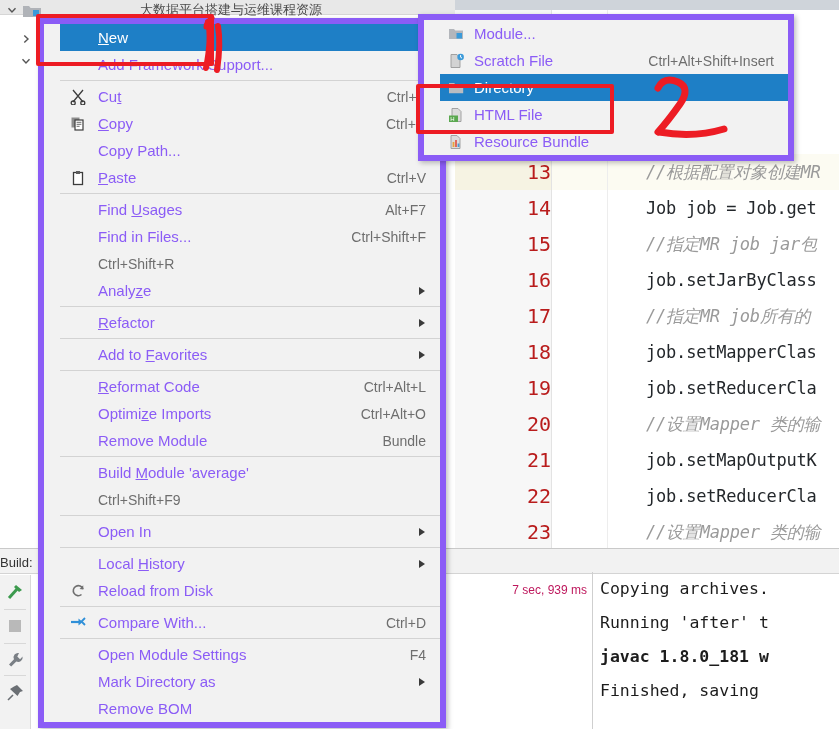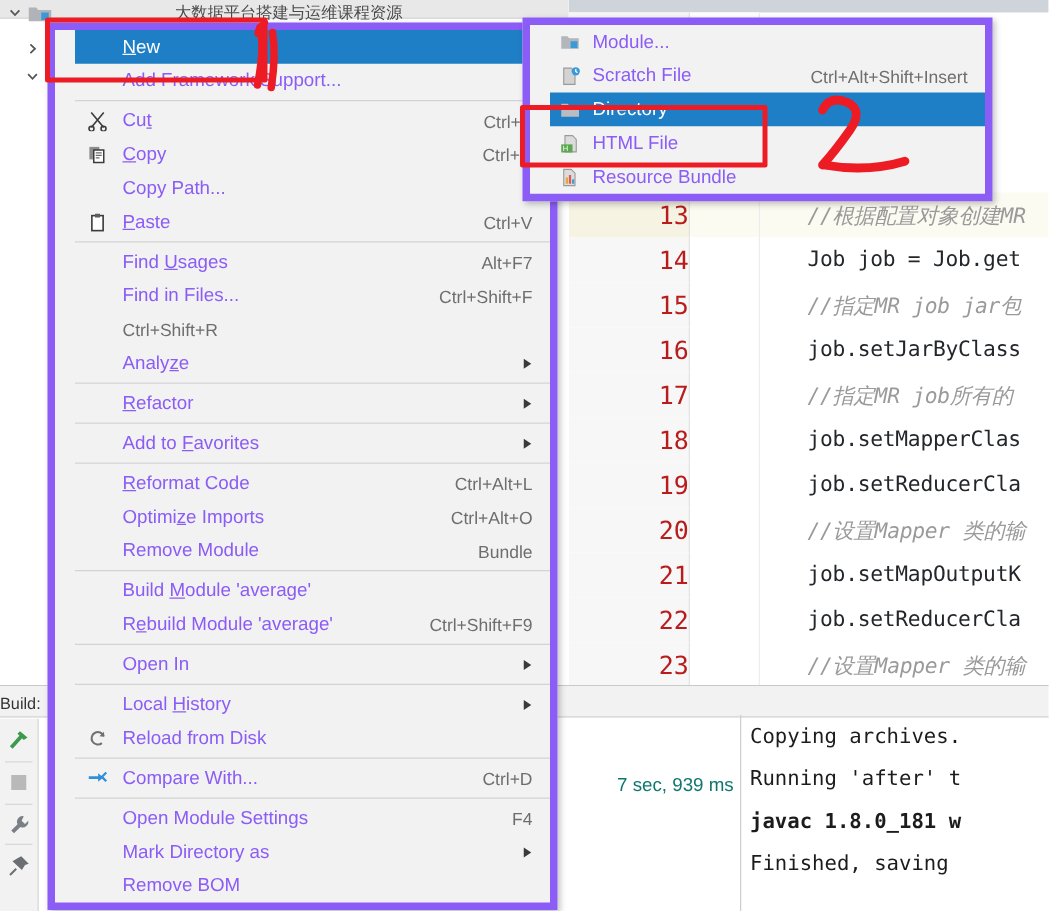--- a/index.html
+++ b/index.html
@@ -33,21 +33,21 @@
   .cmt{color:#9a9a9a;font-style:italic;}
   .kw{color:#0033b3;}
 
   
   .bottom{position:absolute;left:0;top:548px;width:839px;height:181px;background:#ffffff;border-top:1px solid #c9c9c9;}
   .bottom-head{position:absolute;left:0;top:0;width:839px;height:24px;background:#f2f2f2;border-bottom:1px solid #d4d4d4;}
   .build-label{position:absolute;left:0px;top:555px;font-size:13px;color:#333;}
   .vtoolbar{position:absolute;left:0;top:575px;width:30px;height:154px;background:#f2f2f2;border-right:1px solid #d8d8d8;}
   .vtb-ico{position:absolute;left:2px;width:26px;height:30px;display:flex;align-items:center;justify-content:center;}
   .vtb-sep{position:absolute;left:4px;width:22px;height:1px;background:#d8d8d8;}
-  .timecol{position:absolute;left:455px;top:583px;width:132px;text-align:right;font-size:15px;color:#0f766e;margin-top:37px;}
+  .timecol{position:absolute;left:455px;top:583px;width:132px;text-align:right;font-size:12px;color:#be185d;}
   .console{position:absolute;left:600px;top:572px;width:239px;height:157px;overflow:hidden;}
   .c-line{font-family:"DejaVu Sans Mono", monospace;font-size:16.5px;color:#1c1c1c;white-space:pre;height:34px;line-height:34px;}
   .c-line.b{font-weight:bold;}
   .console-div{position:absolute;left:592px;top:572px;width:1px;height:157px;background:#cfcfcf;}
 
   
   .menu{position:absolute;background:#f2f2f2;border:6px solid #8b5cf6;box-shadow:2px 2px 5px rgba(0,0,0,.25);padding-left:16px;}
   #ctxmenu{left:38px;top:18px;width:380px;}
   .mi{position:relative;height:27px;display:flex;align-items:center;box-sizing:border-box;padding-left:0;}
   .mi .ic{width:38px;flex:0 0 38px;display:flex;align-items:center;justify-content:center;}
@@ -339,21 +339,20 @@
         <span class="lbl">Remove Module</span>
         <span class="acc">Bundle</span>
       </div>
       <div class="msep"></div>
       <div class="mi">
         <span class="ic"></span>
         <span class="lbl">Build <u>M</u>odule 'average'</span>
       </div>
       <div class="mi">
         <span class="ic"></span>
-        <span class="lbl">R<u>e</u>build Module 'average'</span>
         <span class="acc">Ctrl+Shift+F9</span>
       </div>
       <div class="msep"></div>
       <div class="mi">
         <span class="ic"></span>
         <span class="lbl">Open In</span>
         <span class="arr">
           <svg width="9" height="10" viewBox="0 0 9 10">
             <path d="M1 1 L7 5 L1 9 Z" fill="#3a3a3a"></path>
           </svg>

